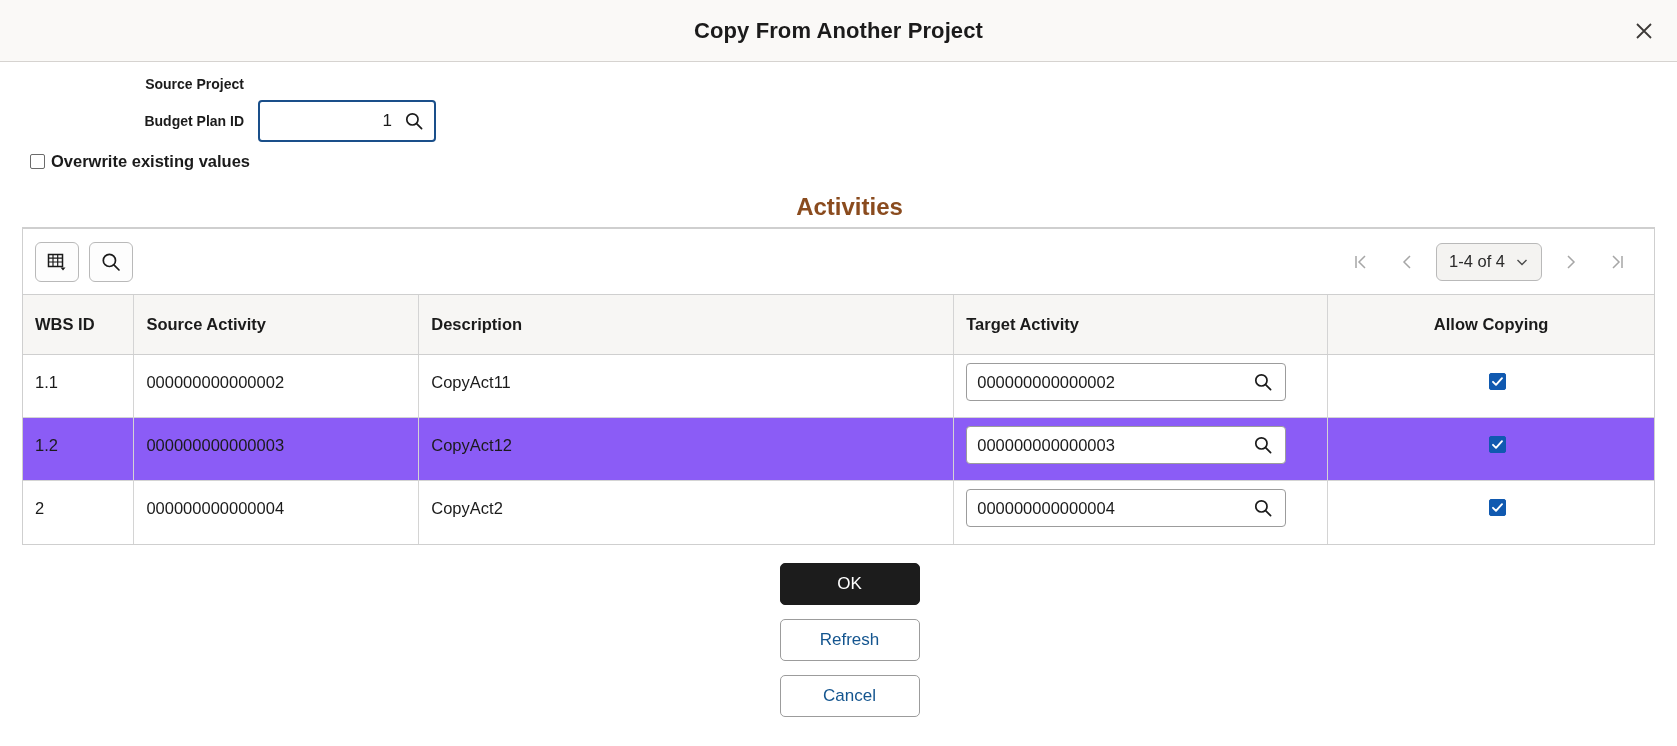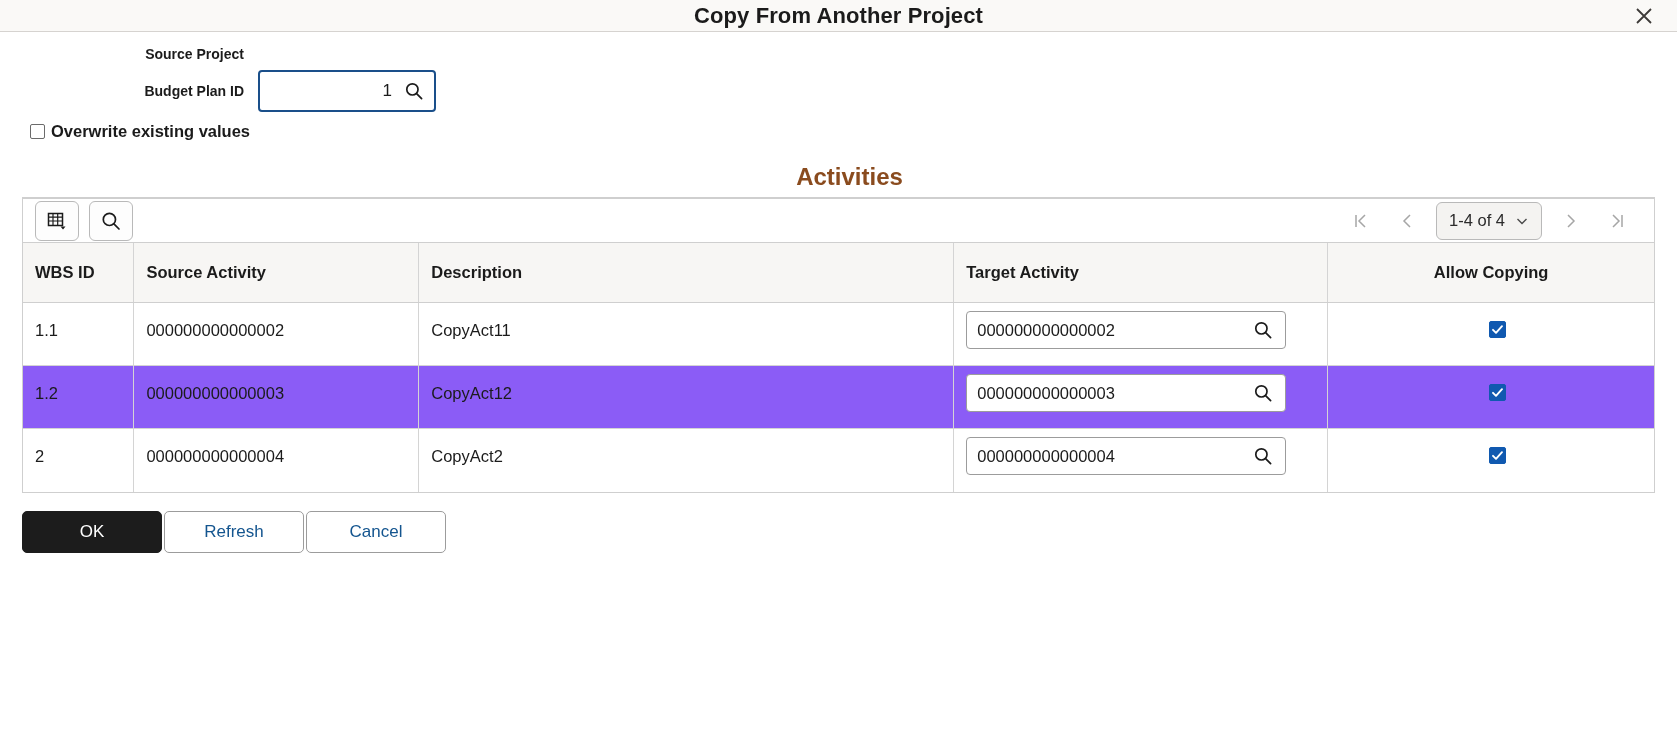--- a/index.html
+++ b/index.html
@@ -8,21 +8,21 @@
     width: 1677px; height: 746px;
     background: #ffffff;
     font-family: "Liberation Sans", sans-serif;
     color: #1a1a1a;
     overflow: hidden;
   }
 
   
   .modal-header {
     position: relative;
-    height: 32px;
+    height: 62px;
     background: #faf9f7;
     border-bottom: 1px solid #d6d3d0;
     display: flex;
     align-items: center;
     justify-content: center;
   }
   .modal-title {
     font-size: 22px;
     font-weight: bold;
     color: #1b1b1b;
@@ -125,21 +125,21 @@
     margin: 0 22px 0 22px;
     border: 1px solid #cfcfcf;
     border-top: 2px solid #cfcfcf;
     background: #fff;
   }
 
   .grid-toolbar {
     display: flex;
     align-items: center;
     justify-content: space-between;
-    height: 44px;
+    height: 66px;
     padding: 0 14px 0 12px;
     background: #ffffff;
     border-bottom: 1px solid #cfcfcf;
   }
   .tb-left { display: flex; align-items: center; gap: 10px; }
   .tb-btn {
     width: 44px; height: 40px;
     border: 1px solid #b9b9b9;
     border-radius: 6px;
     background: #fdfdfd;
@@ -231,22 +231,23 @@
     background: #1059b0;
     border: 1px solid #1059b0;
     border-radius: 2px;
     cursor: pointer;
   }
 
   
   .footer {
     display: flex;
     align-items: center;
-    gap: 2px;
+    gap: 14px;
     padding: 18px 0 0 22px;
+    flex-direction: column;
   }
   .btn {
     height: 42px;
     min-width: 140px;
     border-radius: 5px;
     font-size: 17px;
     font-family: "Liberation Sans", sans-serif;
     cursor: pointer;
     display: flex; align-items: center; justify-content: center;
   }

